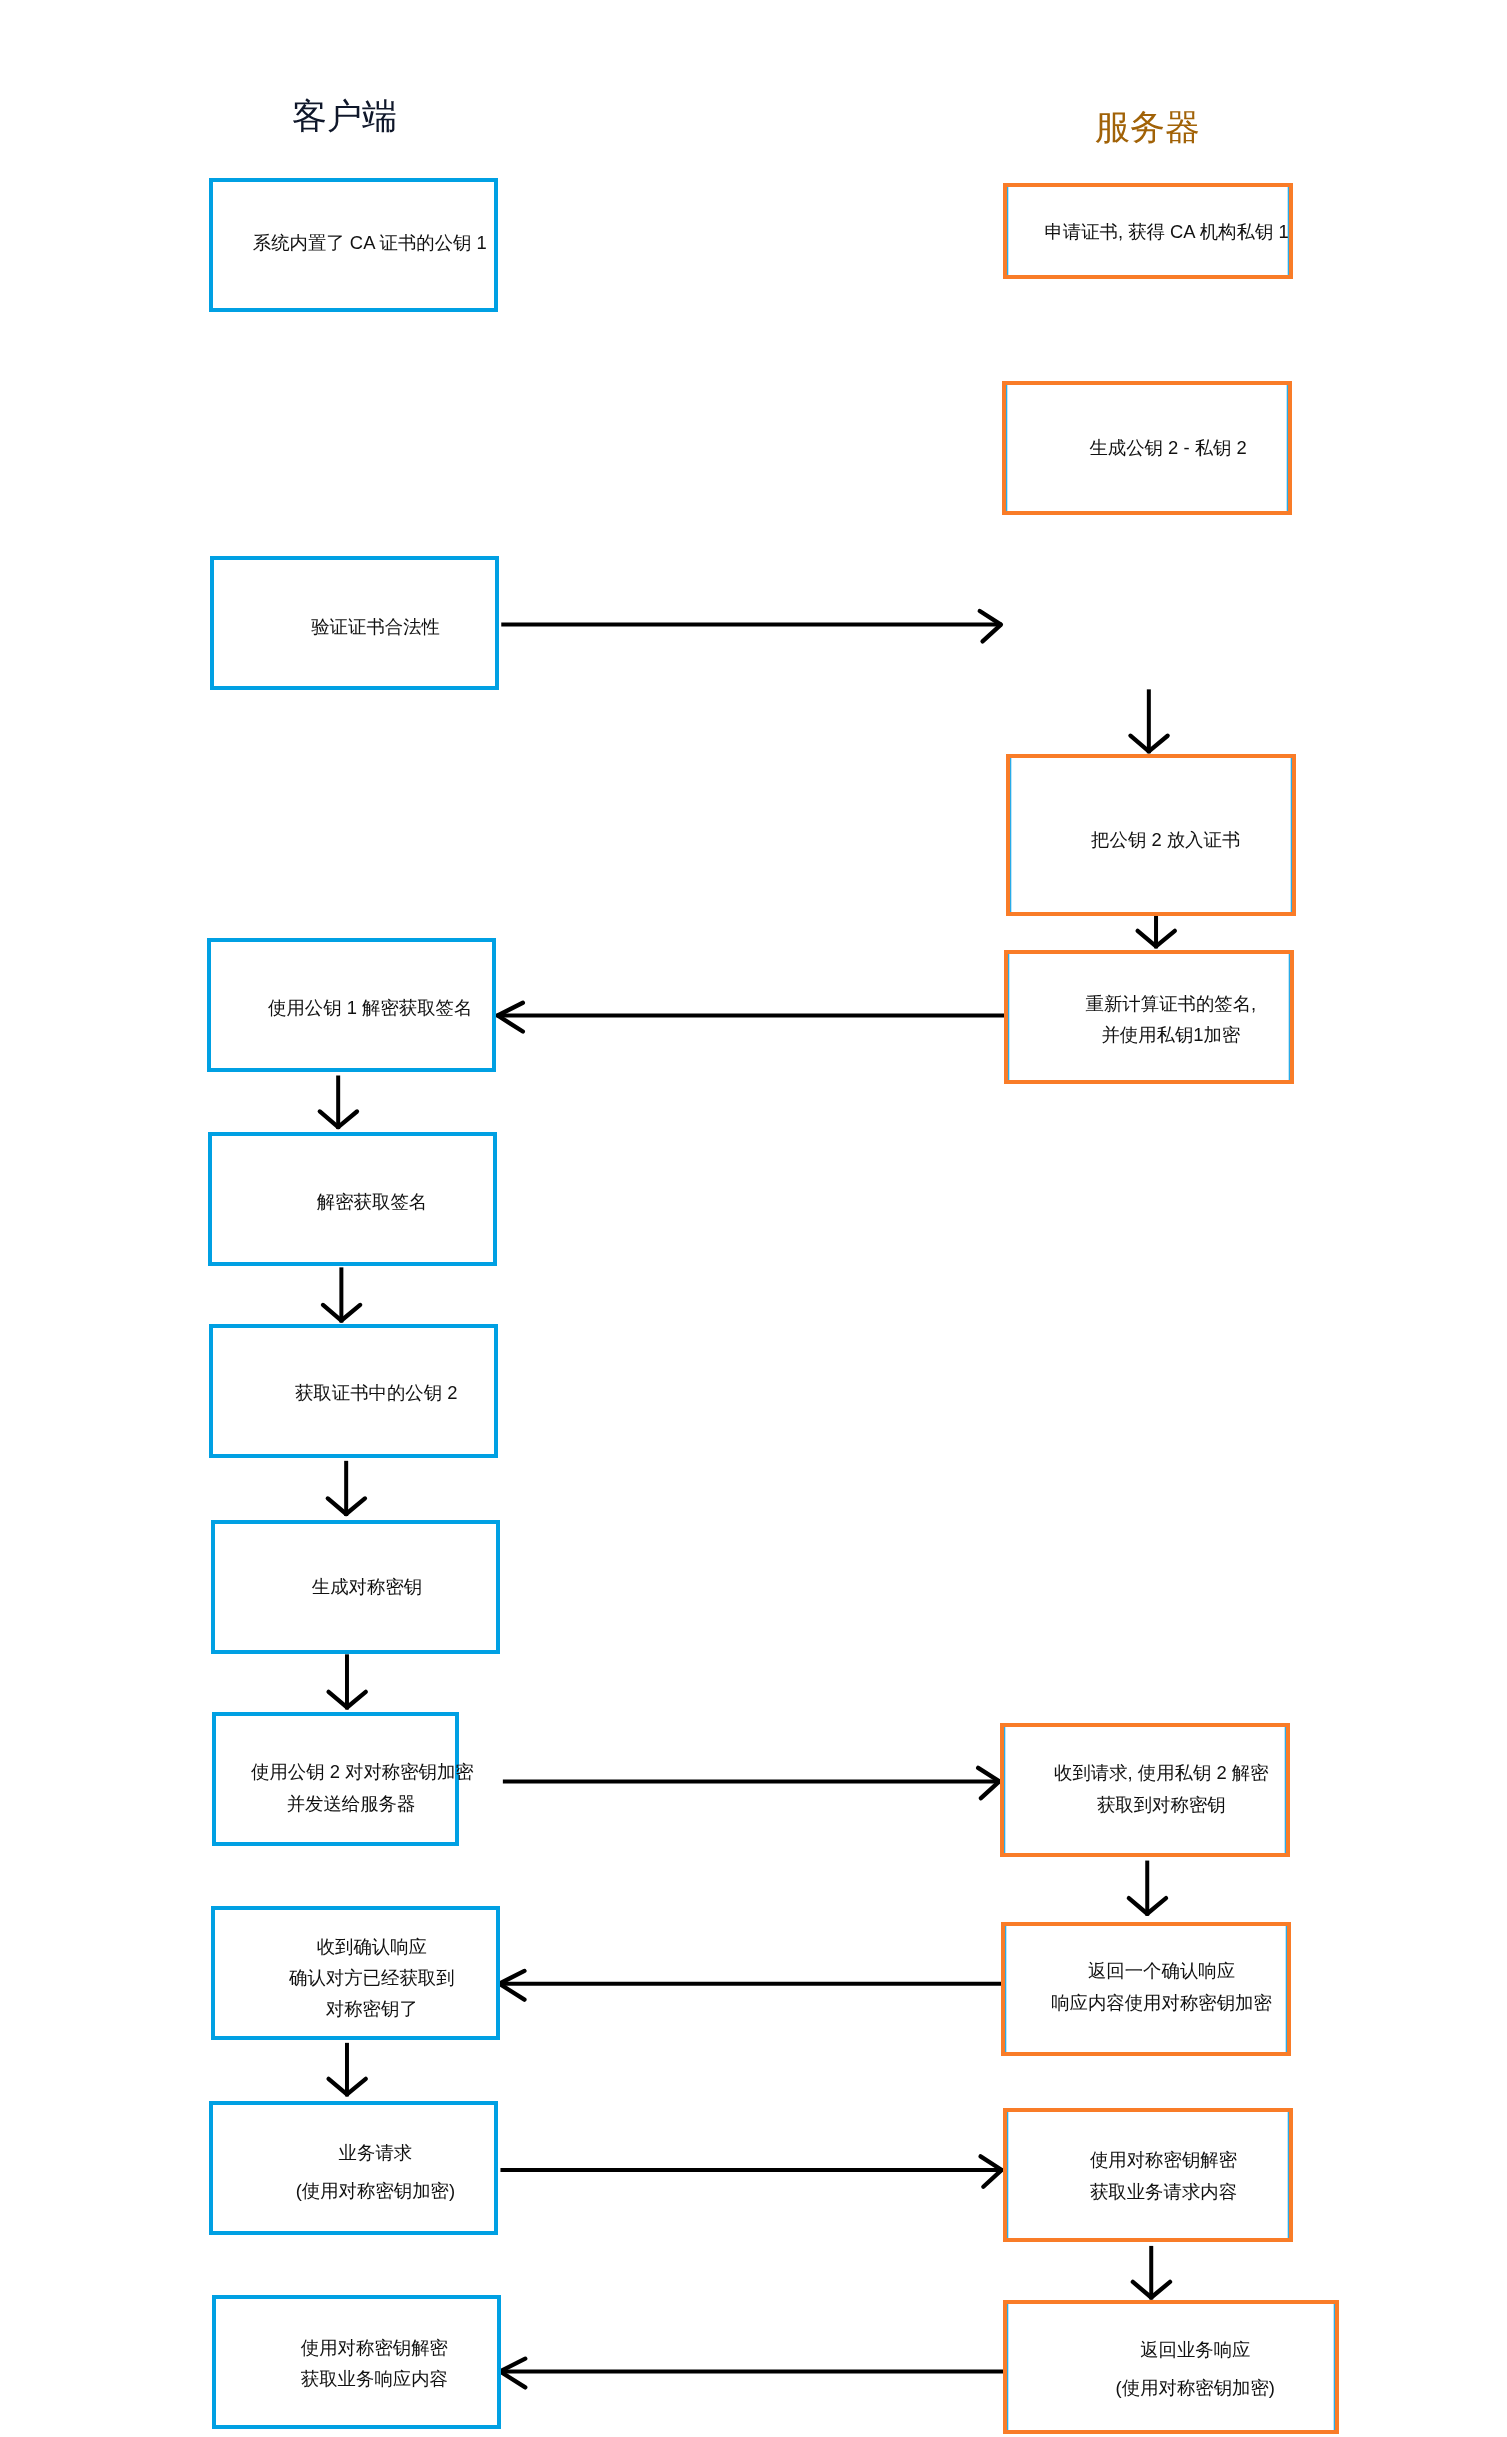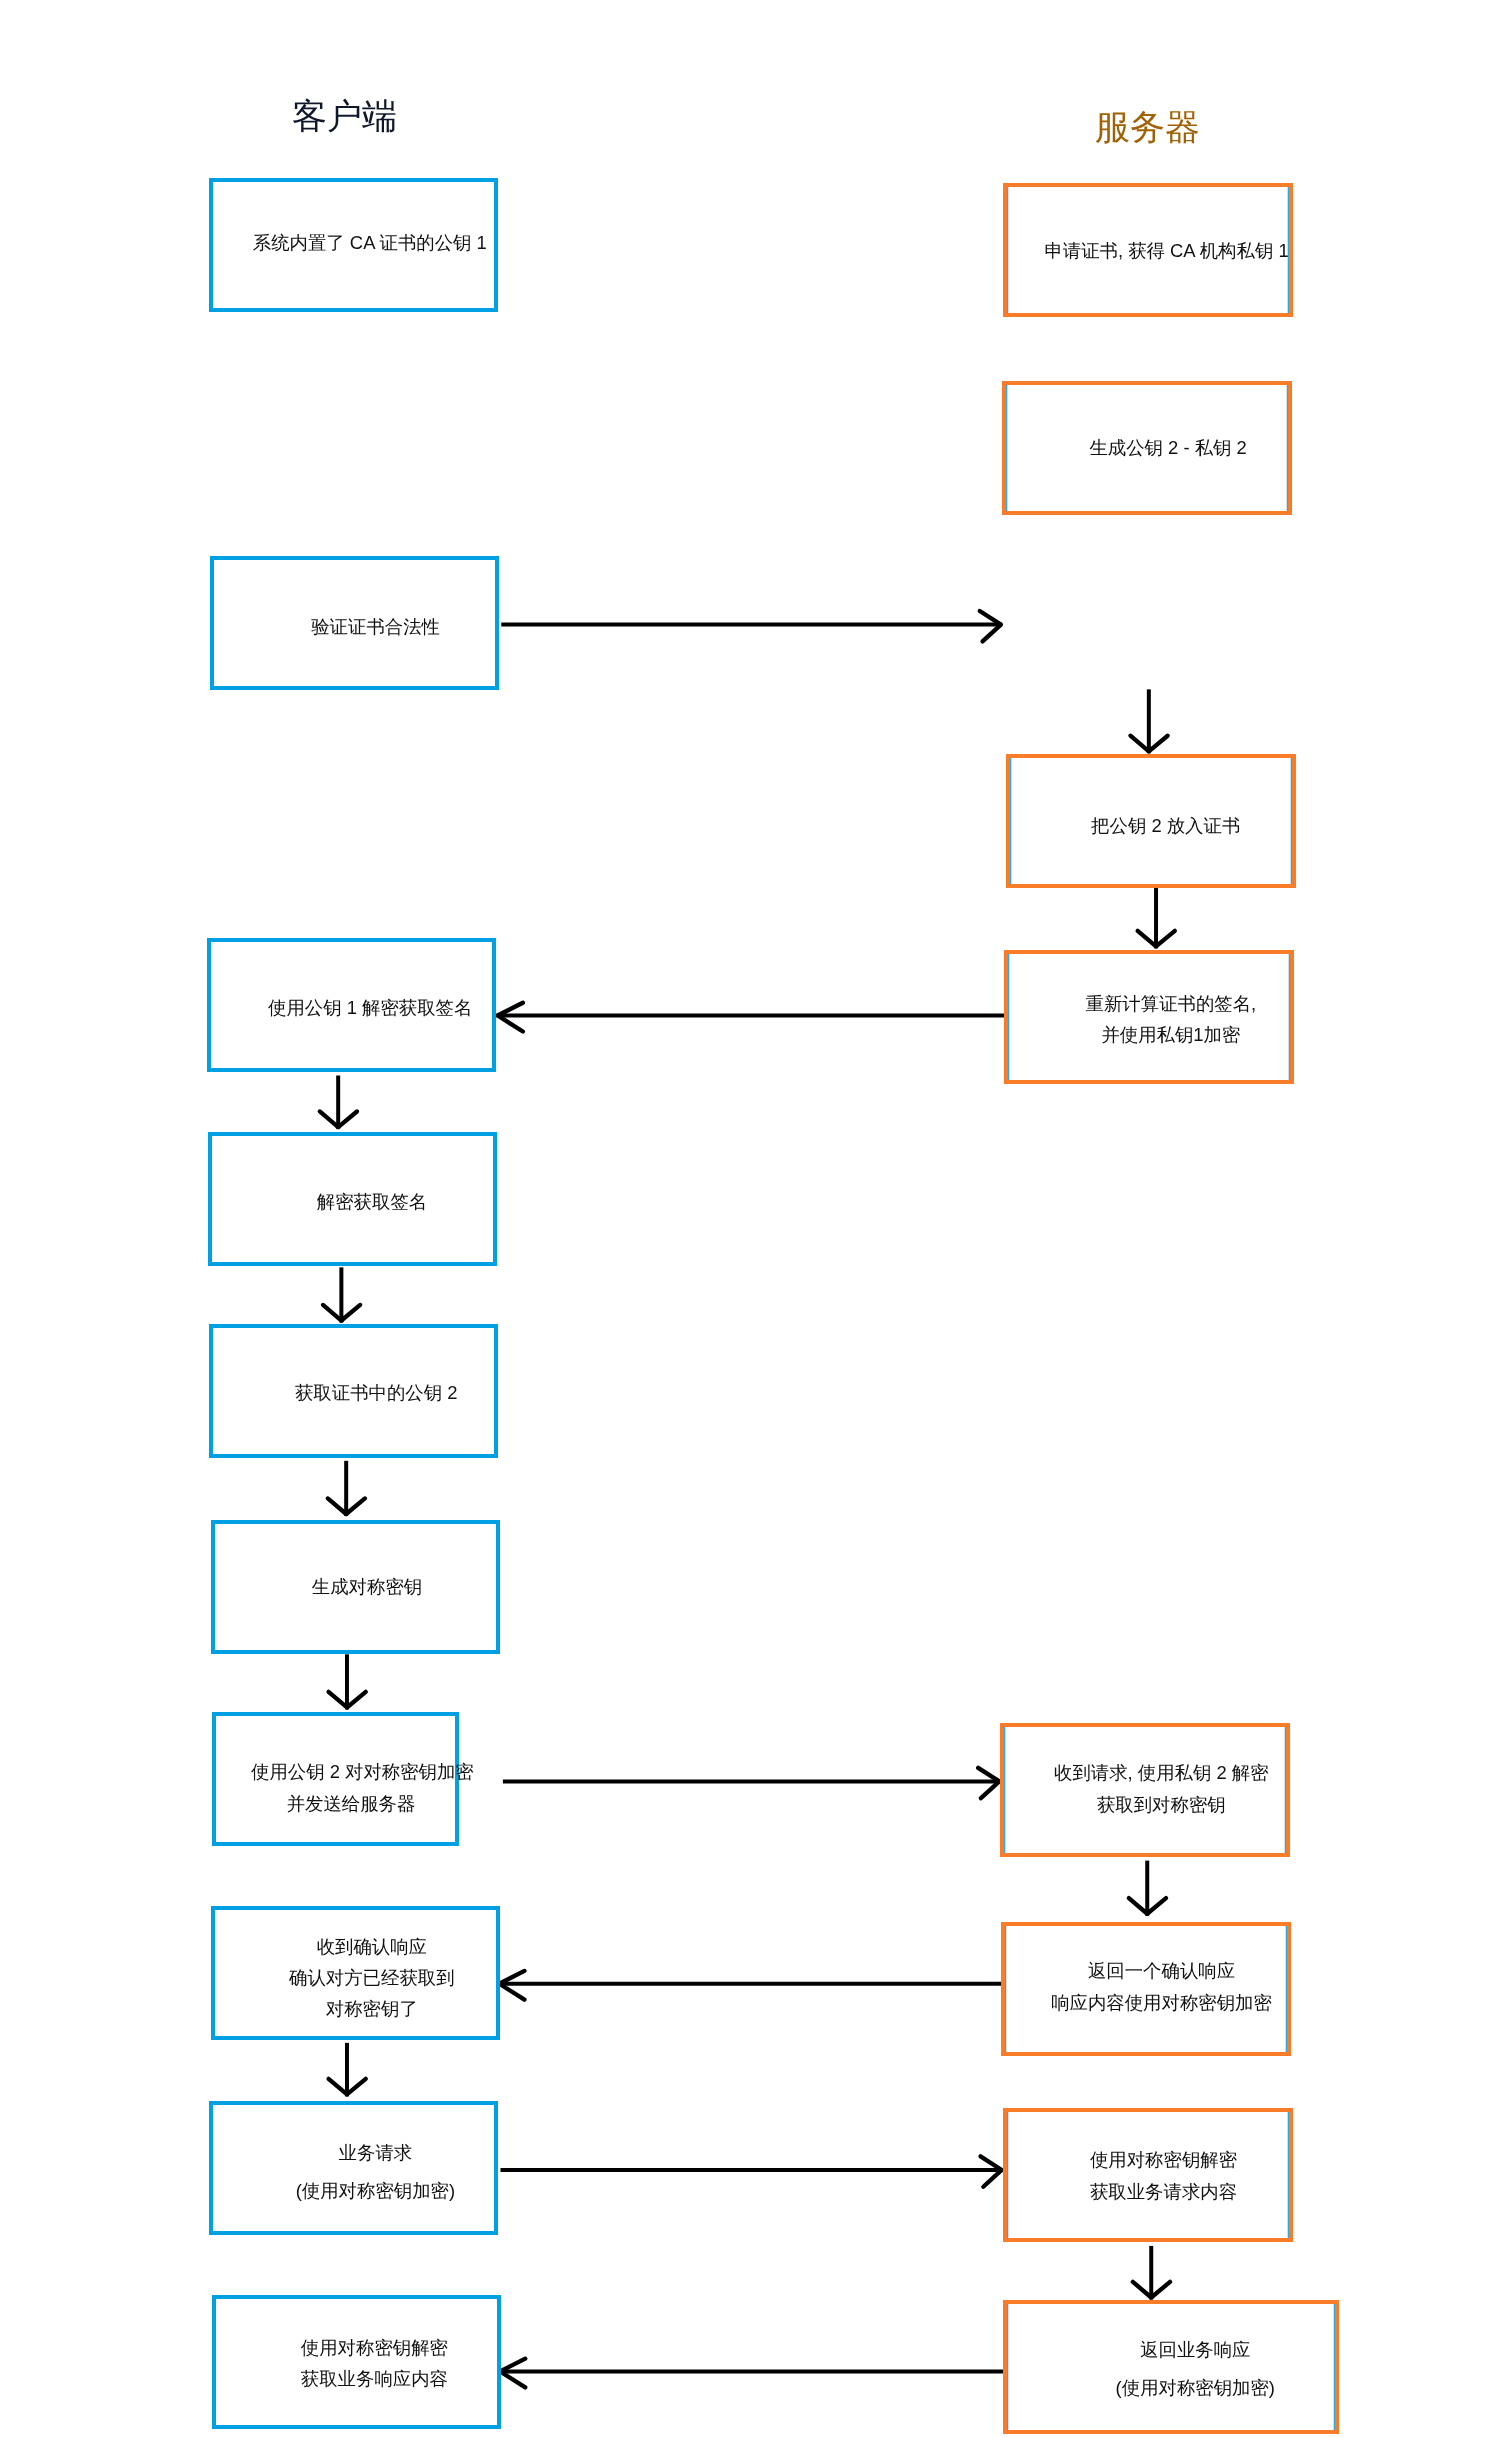--- a/index.html
+++ b/index.html
@@ -113,27 +113,27 @@
 对称密钥了</span>
   </div>
   <div class="node client" style="left:209px;top:2101px;width:289px;height:134px">
     <span class="node-label" style="line-height:38px;margin-top:-34px;transform:translateX(2.4px)">业务请求
 (使用对称密钥加密)</span>
   </div>
   <div class="node client" style="left:212px;top:2295px;width:289px;height:134px">
     <span class="node-label" style="line-height:31px;margin-top:-30px;transform:translateX(-1.6px)">使用对称密钥解密
 获取业务响应内容</span>
   </div>
-  <div class="node server" style="left:1003px;top:183px;width:290px;height:134px">
+  <div class="node server" style="left:1003px;top:183px;width:290px;height:96px">
     <span class="node-label" style="line-height:31px;margin-top:-15px;transform:translateX(-1.6px)">申请证书, 获得 CA 机构私钥 1</span>
   </div>
   <div class="node server" style="left:1002px;top:381px;width:290px;height:134px">
     <span class="node-label" style="line-height:31px;margin-top:-15.6px;transform:translateX(1.6px)">生成公钥 2 - 私钥 2</span>
   </div>
-  <div class="node server" style="left:1006px;top:754px;width:290px;height:134px">
+  <div class="node server" style="left:1006px;top:754px;width:290px;height:162px">
     <span class="node-label" style="line-height:31px;margin-top:-10.8px;transform:translateX(-4.8px)">把公钥 2 放入证书</span>
   </div>
   <div class="node server" style="left:1004px;top:950px;width:290px;height:134px">
     <span class="node-label" style="line-height:31px;margin-top:-29px;transform:translateX(2.4px)">重新计算证书的签名,
 并使用私钥1加密</span>
   </div>
   <div class="node server" style="left:1000px;top:1723px;width:290px;height:134px">
     <span class="node-label" style="line-height:32px;margin-top:-33px;transform:translateX(-3.2px)">收到请求, 使用私钥 2 解密
 获取到对称密钥</span>
   </div>

